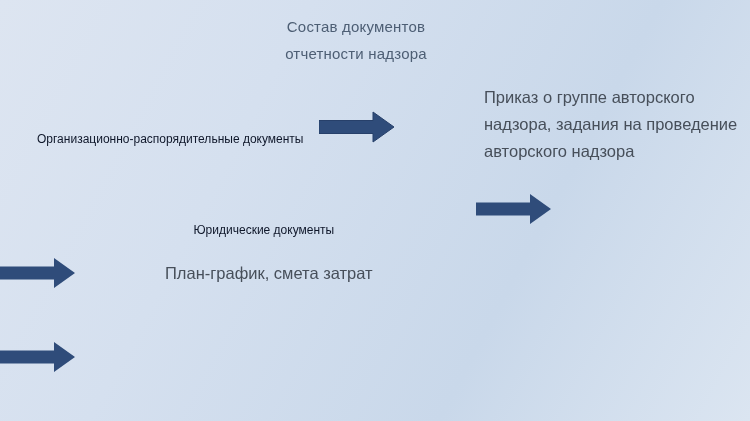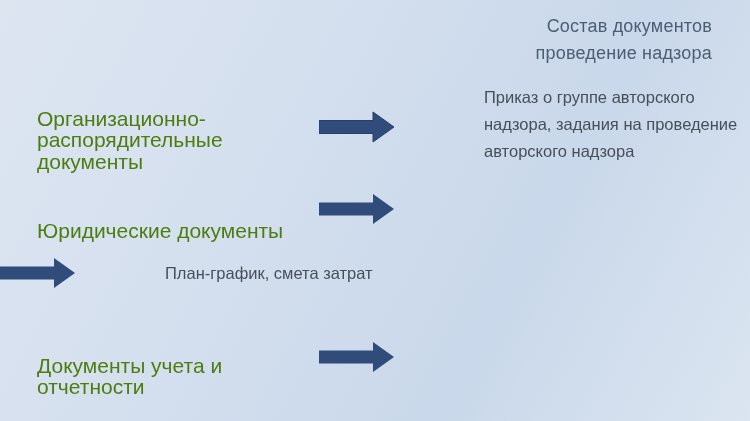--- a/index.html
+++ b/index.html
@@ -16,44 +16,44 @@
   }
   .slide {
     position: absolute;
     inset: 0;
   }
   .title {
     position: absolute;
     top: 13px;
     left: 0;
     width: 712px;
-    text-align: right;
+    text-align: center;
     color: #4d5e74;
-    font-size: 18px;
+    font-size: 15px;
     line-height: 27px;
     letter-spacing: 0.2px;
   }
   .row {
     position: absolute;
     left: 0;
     width: 750px;
     height: 100px;
     display: flex;
     align-items: center;
   }
   .row-1 { top: 77px; }
-  .row-2 { top: 159px; }
+  .row-2 { top: 159px; justify-content: center; }
   .row-3 { top: 223px; }
   .row-4 { top: 307px; }
   .cell-left {
     margin-left: 37px;
     width: 282px;
     flex: none;
-    color: #4d7c0f;
-    font-size: 21px;
+    color: #0f172a;
+    font-size: 12px;
     line-height: 21.5px;
     position: relative;
     margin-top: 44px;
   }
   .row-1 .cell-left { top: -9px; }
   .row-4 .cell-left { top: -3px; }
   .cell-arrow {
     width: 118px;
     flex: none;
     display: flex;
@@ -73,21 +73,21 @@
   .row-1 .cell-right { top: -3px; }
   .row-2 .cell-right { top: -3px; }
 </style>
 </head>
 <body>
 
 <div class="slide">
 
   <div class="title">
     <div>Состав документов</div>
-    <div>проведение надзора</div>
+    <div>отчетности надзора</div>
   </div>
 
   <div class="row row-1">
     <div class="cell-left">Организационно-распорядительные документы</div>
     <div class="cell-arrow">
       <svg width="76" height="32" viewBox="0 0 76 32" aria-hidden="true">
         <polygon points="0,9.5 54,9.5 54,1 75,16 54,31 54,22.5 0,22.5" stroke-width="1" fill="#2f4c7a" stroke="#27406a"></polygon>
       </svg>
     </div>
     <div class="cell-right">Приказ о группе авторского надзора, задания на проведение авторского надзора</div>
@@ -105,21 +105,20 @@
   <div class="row row-3">
     <div class="cell-arrow">
       <svg width="76" height="32" viewBox="0 0 76 32" aria-hidden="true">
         <polygon points="0,9.5 54,9.5 54,1 75,16 54,31 54,22.5 0,22.5" stroke-width="1" fill="#2f4c7a"></polygon>
       </svg>
     </div>
     <div class="cell-right">План-график, смета затрат</div>
   </div>
 
   <div class="row row-4">
-    <div class="cell-left">Документы учета и отчетности</div>
     <div class="cell-arrow">
       <svg width="76" height="32" viewBox="0 0 76 32" aria-hidden="true">
         <polygon points="0,9.5 54,9.5 54,1 75,16 54,31 54,22.5 0,22.5" stroke-width="1" fill="#2f4c7a"></polygon>
       </svg>
     </div>
   </div>
 
 </div>
 
 </body></html>

